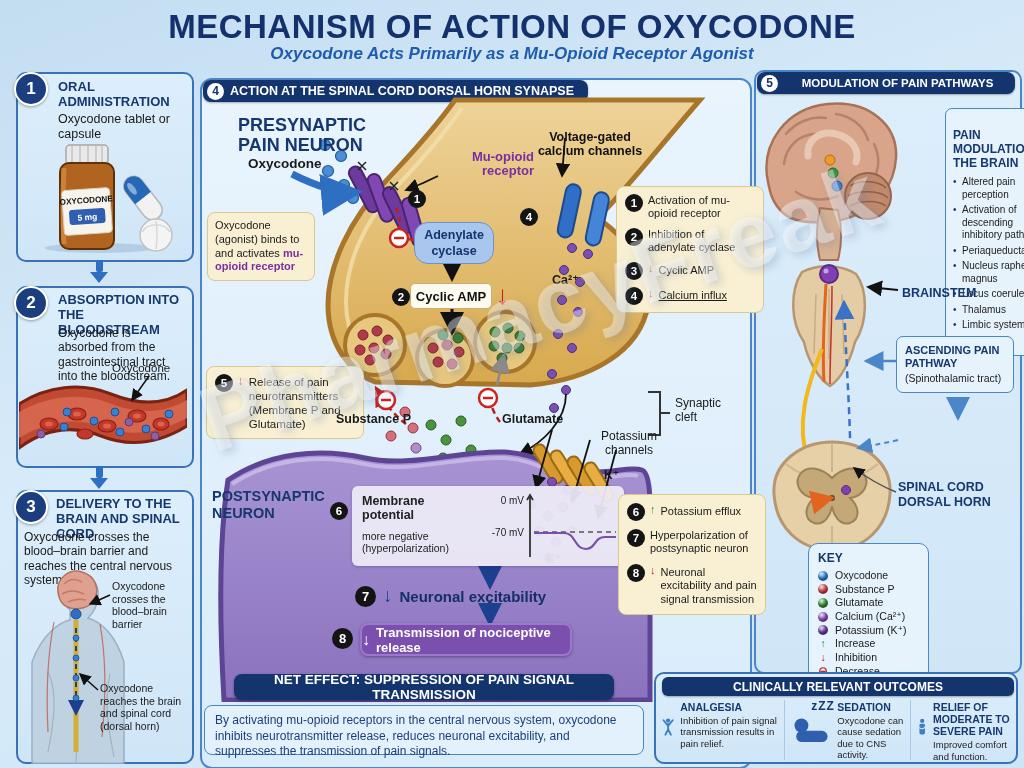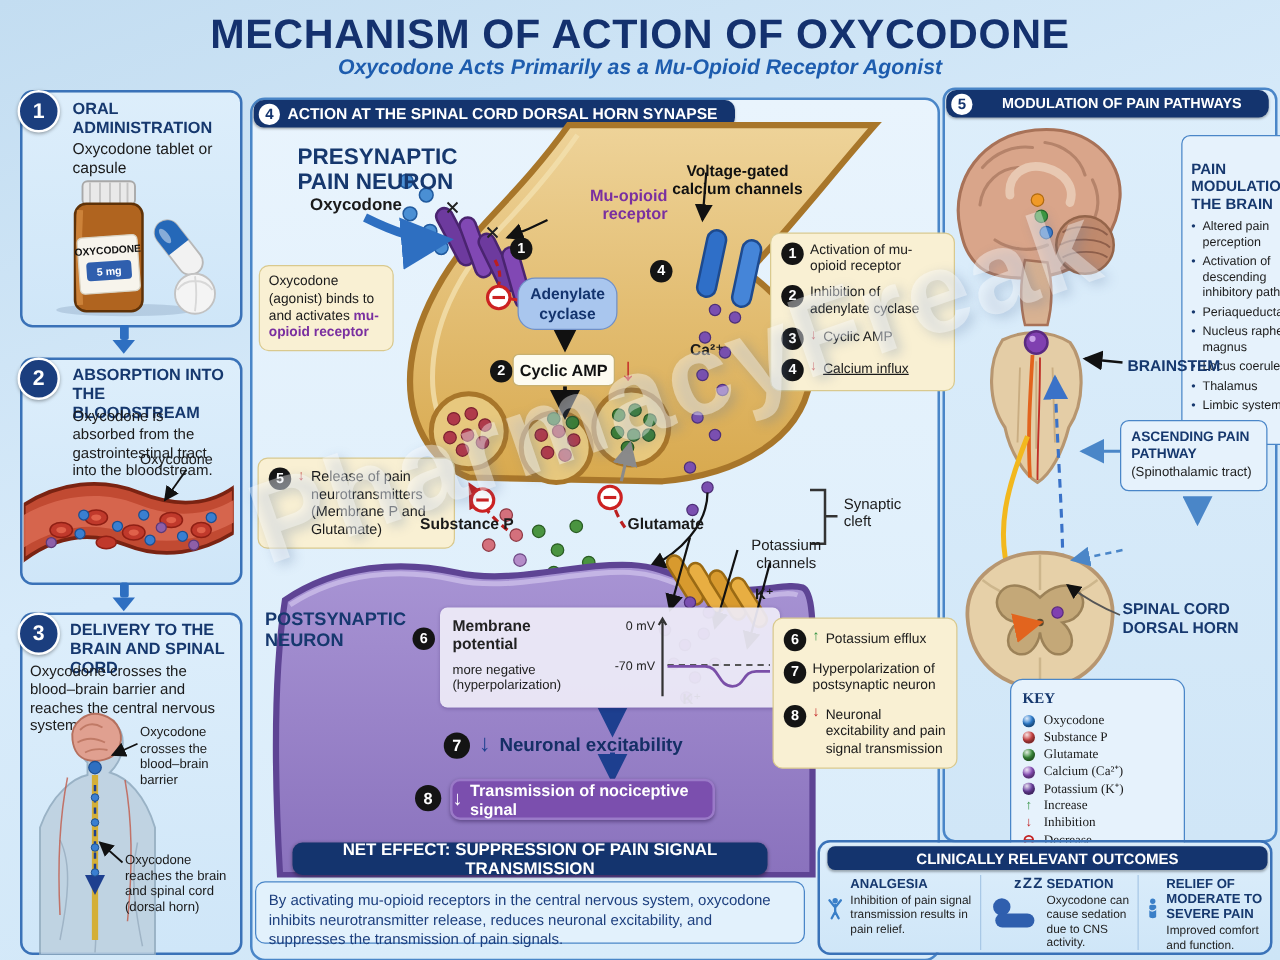--- a/index.html
+++ b/index.html
@@ -443,21 +443,21 @@
   </div>
 
   <div class="abs" style="left:355px;top:585px;display:flex;gap:7px;align-items:center;z-index:2;">
     <span class="ncirc" style="width:21px;height:21px;font-size:13px;">7</span>
     <span class="arrow-glyph" style="color:#1d3f8f;font-size:19px;">↓</span>
     <span class="bold" style="font-size:15px;color:#152f66;">Neuronal excitability</span>
   </div>
   <div class="abs ncirc" style="left:332px;top:628px;width:21px;height:21px;font-size:13px;z-index:2;">8</div>
   <div class="abs" style="left:360px;top:623px;width:208px;height:29px;background:#7b4fae;border:2px solid #9a7ac8;border-radius:8px;display:flex;align-items:center;justify-content:center;gap:6px;z-index:2;box-shadow:0 1px 3px rgba(30,10,60,.4);">
     <span class="arrow-glyph" style="color:#fff;font-size:16px;">↓</span>
-    <span class="bold" style="color:#fff;font-size:13px;">Transmission of nociceptive signal</span>
+    <span class="bold" style="color:#fff;font-size:13px;">Transmission of nociceptive release</span>
   </div>
 
   <div class="abs ctr bold" style="left:234px;top:674px;width:380px;height:26px;background:#14346e;border-radius:8px;color:#fff;font-size:13.5px;display:flex;align-items:center;justify-content:center;z-index:2;box-shadow:0 1px 3px rgba(0,0,0,.35);">
     <span>NET EFFECT: SUPPRESSION OF PAIN SIGNAL TRANSMISSION</span>
   </div>
   <div class="abs" style="left:204px;top:705px;width:440px;height:50px;background:#e2f1fc;border:1.5px solid #4a86c8;border-radius:8px;padding:7px 10px;box-sizing:border-box;font-size:12px;line-height:1.3;color:#1d3f7e;z-index:2;">
     <span>By activating mu-opioid receptors in the central nervous system, oxycodone inhibits neurotransmitter release, reduces neuronal excitability, and suppresses the transmission of pain signals.</span>
   </div>
 
   <div class="abs" style="left:754px;top:70px;width:264px;height:600px;background:linear-gradient(180deg,#ddeefb,#d0e6f7);border:2px solid #4a86c8;border-radius:10px;"></div>
@@ -526,21 +526,21 @@
     <div class="bullet">Thalamus</div>
     <div class="bullet">Limbic system</div>
   </div>
   <div class="abs bold navy" style="left:902px;top:286px;font-size:12.5px;z-index:2;">BRAINSTEM</div>
   <div class="abs infobox" style="left:896px;top:336px;width:118px;padding:7px 8px;box-sizing:border-box;z-index:2;">
     <div class="bold navy" style="font-size:11px;line-height:1.2;">ASCENDING PAIN PATHWAY</div>
     <div style="font-size:10.5px;line-height:1.2;color:#222;margin-top:2px;">(Spinothalamic tract)</div>
   </div>
   <div class="abs bold navy" style="left:898px;top:480px;width:110px;font-size:12.5px;line-height:1.2;z-index:2;">SPINAL CORD DORSAL HORN</div>
 
-  <div class="abs infobox" style="left:808px;top:543px;width:140px;padding:7px 9px;box-sizing:border-box;z-index:2;border-radius:10px;font-family:Liberation Serif, serif;">
+  <div class="abs infobox" style="left:808px;top:543px;width:121px;padding:7px 9px;box-sizing:border-box;z-index:2;border-radius:10px;">
     <div class="bold navy" style="font-size:12px;margin-bottom:4px;">KEY</div>
     <div class="key-row">
         <span class="sph" style="--c:#2f7fd1;"></span>
         <span>Oxycodone</span>
       </div>
     <div class="key-row">
         <span class="sph" style="--c:#c94444;"></span>
         <span>Substance P</span>
       </div>
     <div class="key-row">

